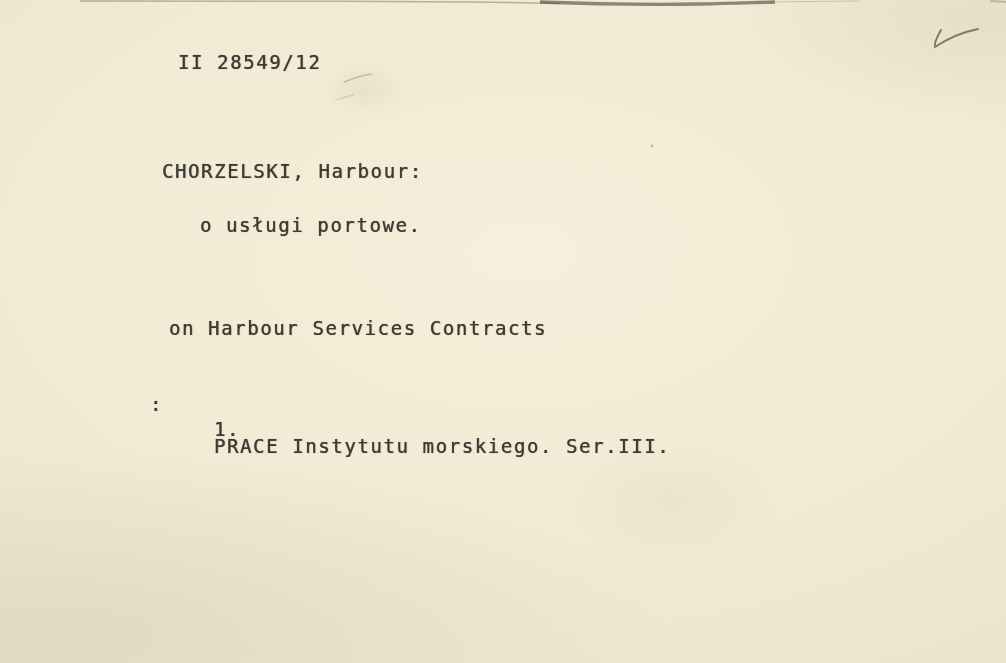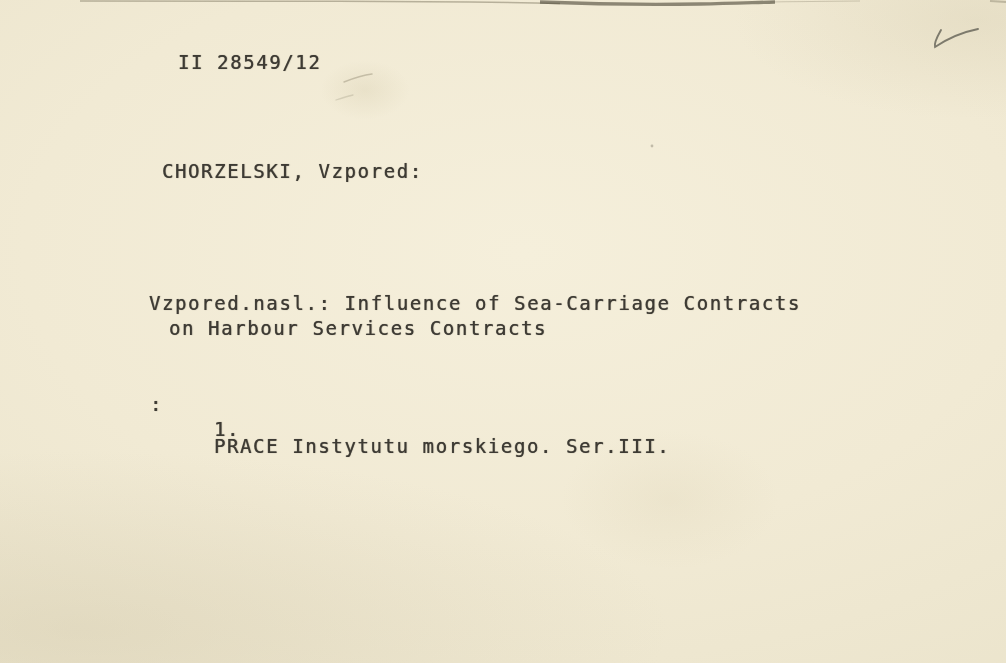--- a/index.html
+++ b/index.html
@@ -62,25 +62,25 @@
     <path d="M540,2 C590,4 640,5 700,4 C730,3.5 755,2.5 775,2" fill="none" stroke="rgba(78,73,56,0.62)" stroke-width="3.4"></path>
     <path d="M770,2 C800,1.5 830,1 860,1" fill="none" stroke="rgba(110,104,82,0.28)" stroke-width="1.2"></path>
     <path d="M990,1 L1006,2" fill="none" stroke="rgba(110,104,82,0.35)" stroke-width="2"></path>
   </svg>
 
   <div class="stain-a"></div>
   <div class="stain-b"></div>
 
   <div class="tw" style="left:178px; top:50px;">II 28549/12</div>
 
-  <div class="tw" style="left:162px; top:159px;">CHORZELSKI, Vzpored:</div>
+  <div class="tw" style="left:162px; top:159px;">CHORZELSKI, Harbour:</div>
+
+  <div class="tw" style="left:200px; top:213px;">o usługi portowe.</div>
 
 
-
-  <div class="tw" style="left:149px; top:291px;">Vzpored.nasl.: Influence of Sea-Carriage Contracts</div>
   <div class="tw" style="left:149px; top:316px;margin-left:20px;">on Harbour Services Contracts</div>
 
   <div class="tw" style="left:150px; top:392px;">:</div>
   <div class="tw" style="left:214px; top:402px;margin-top:32px;">PRACE Instytutu morskiego. Ser.III.</div>
   <div class="tw" style="left:214px; top:417px;">1.</div>
 
   <svg class="marks-svg" viewBox="0 0 1006 663" aria-hidden="true">
     <g>
       <path d="M941,30 C937,37 934,44 935,47 C947,39 963,32 978,29" fill="none" stroke="var(--pencil)" stroke-width="1.9" stroke-linecap="round" opacity="0.85"></path>
     </g>

